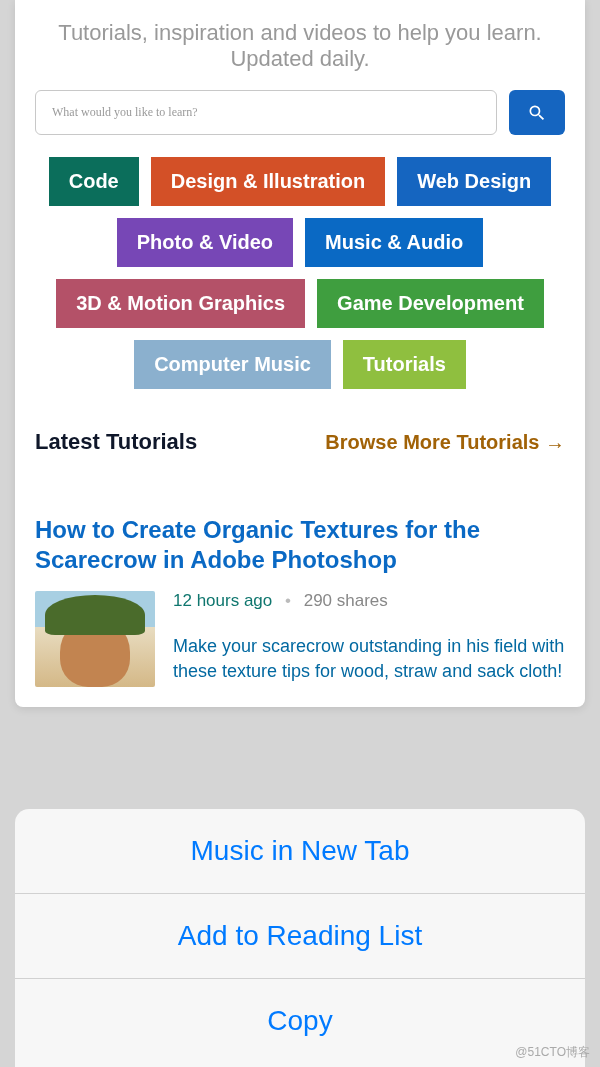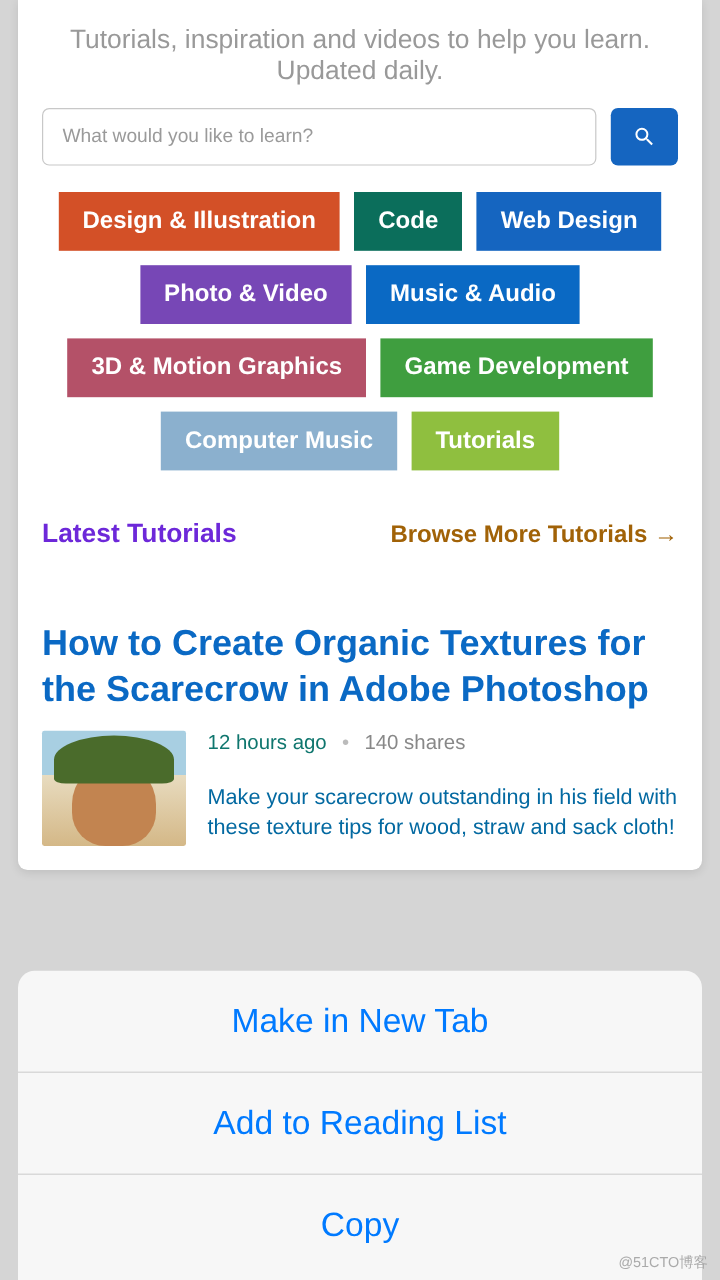--- a/index.html
+++ b/index.html
@@ -31,22 +31,23 @@
     .search-row {
       display: flex;
       gap: 12px;
       margin-bottom: 22px;
     }
     .search-input {
       flex: 1;
       border: 1px solid #c8c8c8;
       border-radius: 6px;
       padding: 14px 16px;
-      font-size: 16px;
+      font-size: 12px;
       color: #333;
+      font-family: Liberation Serif, serif;
     }
     .search-input::placeholder {
       color: #9a9a9a;
     }
     .search-btn {
       width: 56px;
       background: #1565c0;
       border: none;
       border-radius: 6px;
       display: flex;
@@ -75,33 +76,33 @@
       cursor: pointer;
       white-space: nowrap;
     }
     .section-head {
       display: flex;
       justify-content: space-between;
       align-items: baseline;
       margin-bottom: 60px;
     }
     .section-title {
-      color: #6d28d9;
+      color: #0f172a;
       font-size: 22px;
       font-weight: 700;
     }
     .browse-link {
       color: #a16207;
       font-size: 20px;
       font-weight: 700;
       text-decoration: none;
     }
     .article-title {
       color: #0a69c4;
-      font-size: 30px;
+      font-size: 24px;
       font-weight: 700;
       line-height: 1.25;
       margin-bottom: 16px;
     }
     .article-body {
       display: flex;
       gap: 18px;
     }
     .thumb {
       width: 120px;
@@ -185,22 +186,22 @@
   <div class="search-row">
     <input class="search-input" type="text" placeholder="What would you like to learn?" style="">
     <button class="search-btn">
       <svg viewBox="0 0 24 24">
           <path d="M15.5 14h-.79l-.28-.27A6.471 6.471 0 0 0 16 9.5 6.5 6.5 0 1 0 9.5 16c1.61 0 3.09-.59 4.23-1.57l.27.28v.79l5 4.99L20.49 19l-4.99-5zm-6 0C7.01 14 5 11.99 5 9.5S7.01 5 9.5 5 14 7.01 14 9.5 11.99 14 9.5 14z"></path>
         </svg>
     </button>
   </div>
 
   <div class="categories">
+    <button class="cat" style="background:#0b6e5b">Code</button>
     <button class="cat" style="background:#d35027">Design &amp; Illustration</button>
-    <button class="cat" style="background:#0b6e5b">Code</button>
     <button class="cat" style="background:#1565c0">Web Design</button>
     <button class="cat" style="background:#7747b6">Photo &amp; Video</button>
     <button class="cat" style="background:#0a69c4">Music &amp; Audio</button>
     <button class="cat" style="background:#b45168">3D &amp; Motion Graphics</button>
     <button class="cat" style="background:#3f9e3f">Game Development</button>
     <button class="cat" style="background:#8bb0ce">Computer Music</button>
     <button class="cat" style="background:#8fbf3f">Tutorials</button>
   </div>
 
   <div class="section-head">
@@ -210,26 +211,26 @@
 
   <a href="#" style="text-decoration:none">
     <h2 class="article-title">How to Create Organic Textures for the Scarecrow in Adobe Photoshop</h2>
   </a>
   <div class="article-body">
     <div class="thumb"></div>
     <div>
       <div class="meta">
         <span class="time">12 hours ago</span>
         <span class="sep">•</span>
-        <span class="shares">140 shares</span>
+        <span class="shares">290 shares</span>
       </div>
       <div class="excerpt">Make your scarecrow outstanding in his field with these texture tips for wood, straw and sack cloth!</div>
     </div>
   </div>
 </div>
 
 <div class="action-sheet">
-  <button class="action-item">Make in New Tab</button>
+  <button class="action-item">Music in New Tab</button>
   <button class="action-item">Add to Reading List</button>
   <button class="action-item">Copy</button>
 </div>
 
 <div class="watermark">@51CTO博客</div>
 
 </body></html>

